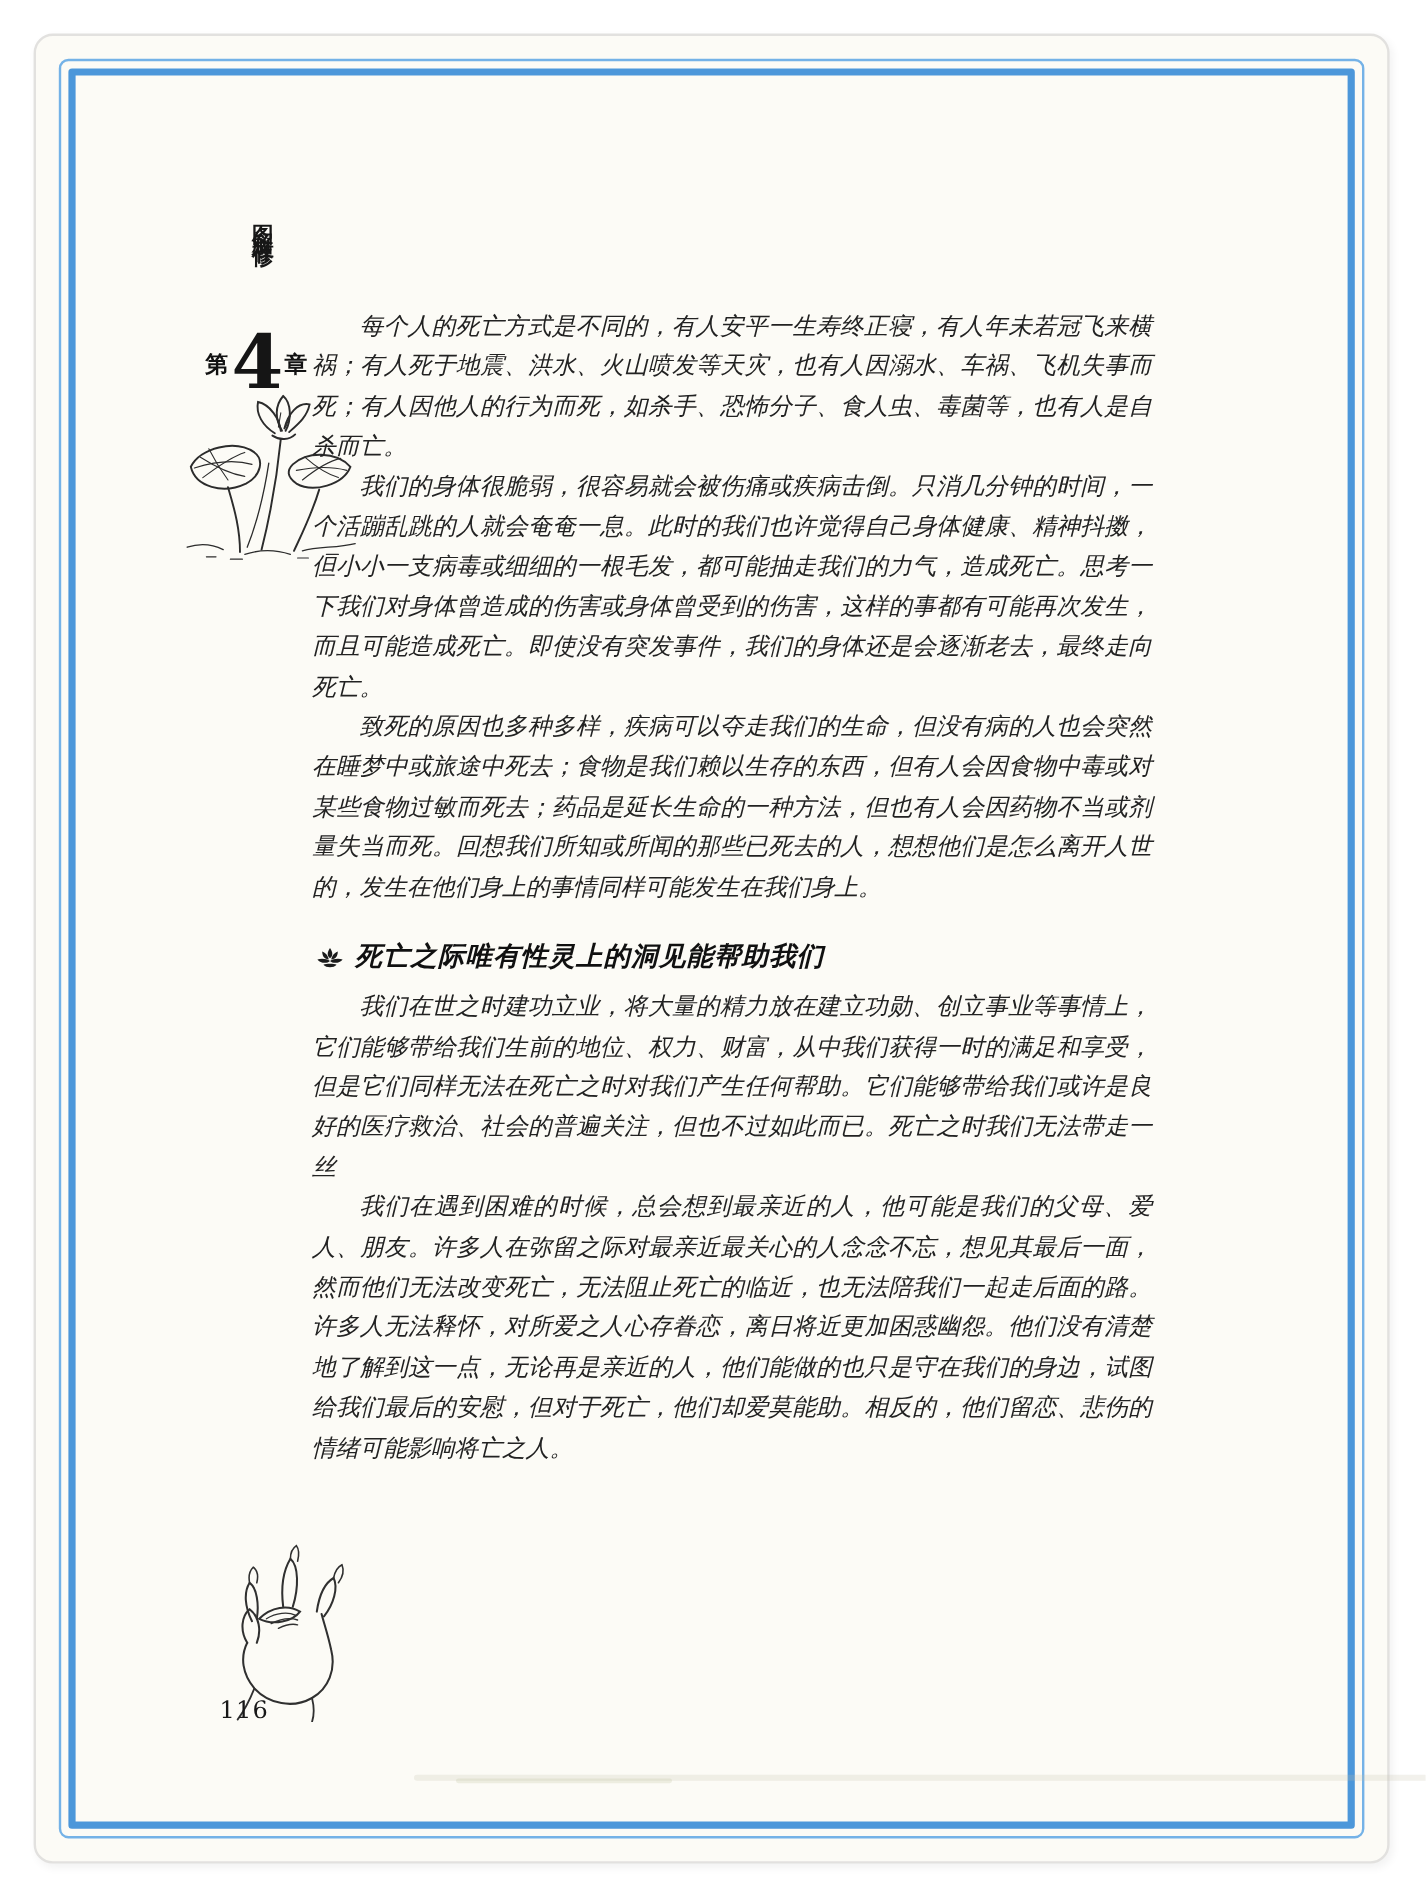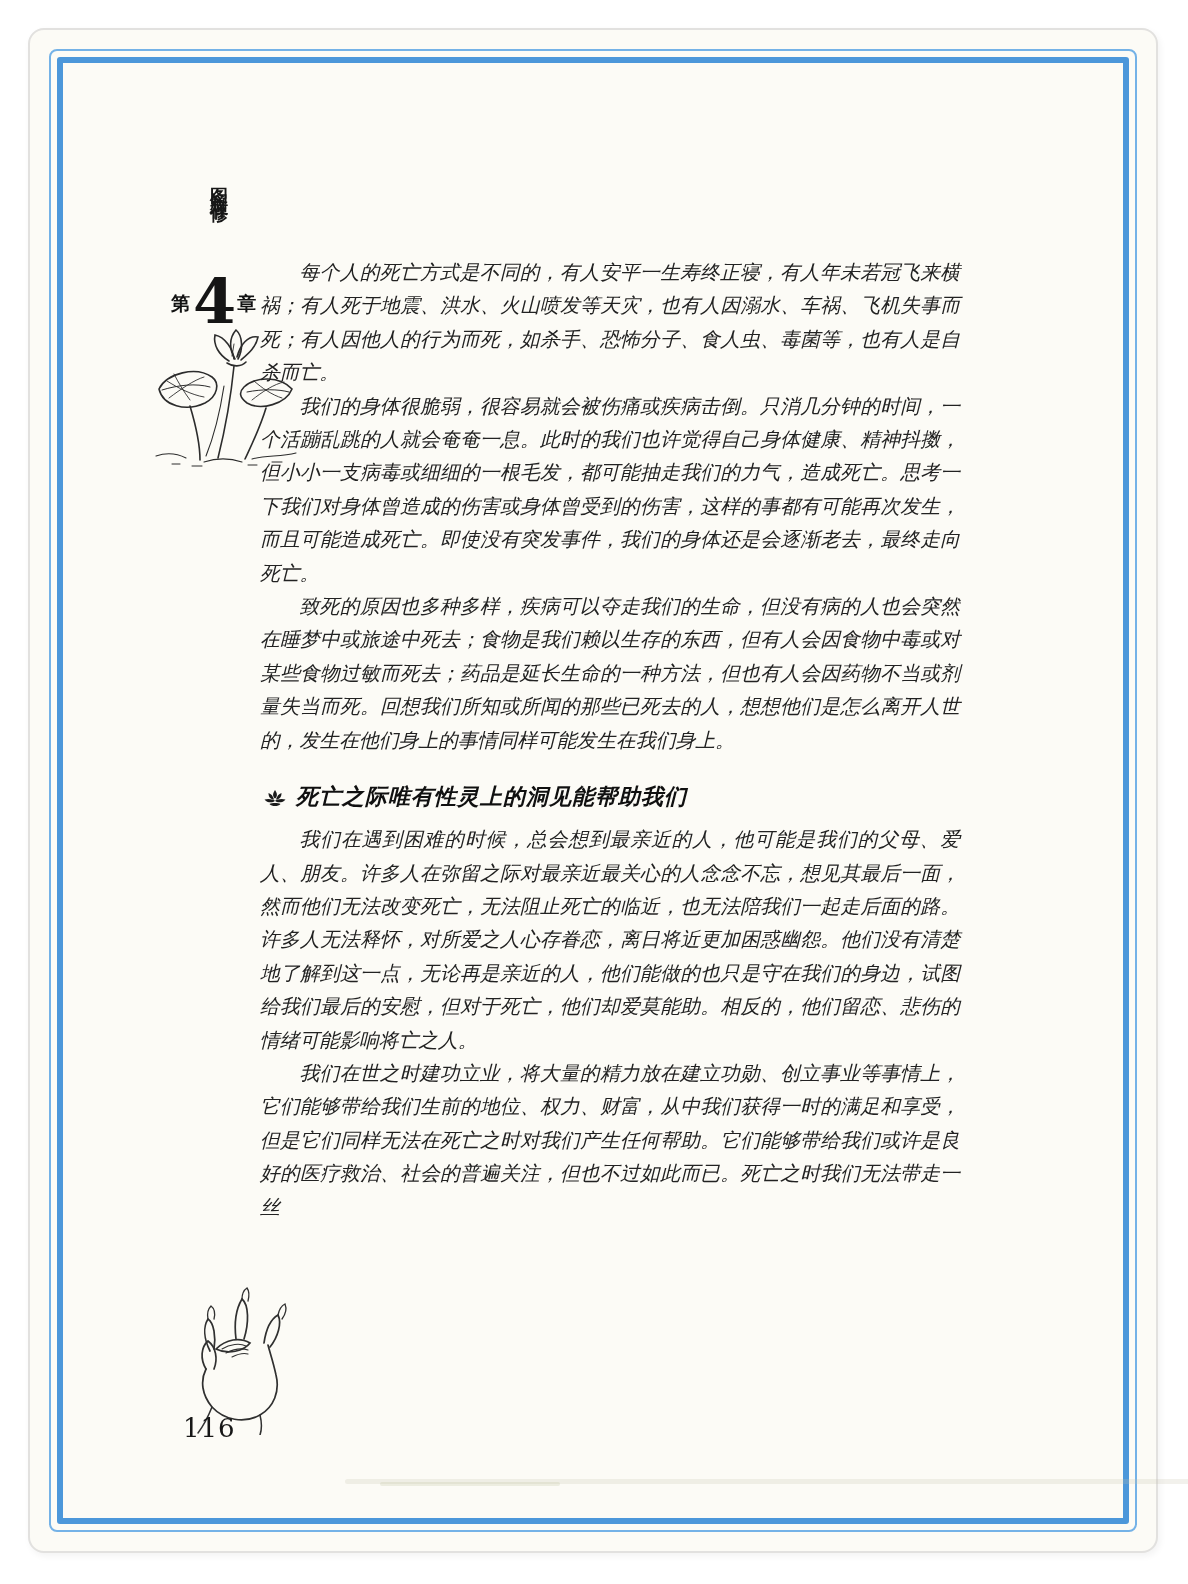--- a/index.html
+++ b/index.html
@@ -47,21 +47,21 @@
   .chapter .chap-num {
     font-family: "DejaVu Serif", serif;
     font-size: 62px; line-height: 50px; font-weight: 700;
     margin: 0 3px 4px 3px; letter-spacing: -2px; color: #151515;
   }
   .lotus-illustration { position: absolute; left: 118px; top: 296px; }
   .hand-illustration { position: absolute; left: 150px; top: 1255px; }
   .page-number {
     position: absolute; left: 153px; top: 1383px;
     font-family: "DejaVu Serif", serif;
-    font-size: 26px; color: #171717; letter-spacing: 1px;
+    font-size: 20px; color: #171717; letter-spacing: 1px;
   }
 
   
   .main {
     position: absolute; left: 260px; top: 256px; width: 700px;
     color: #222222;
     font-style: italic;
   }
   .main p {
     font-size: 19.8px; line-height: 33.4px;
@@ -181,16 +181,16 @@
           <path d="M5.5,4 C5.5,8.2 7.6,10.4 11,10.6 C10,6.8 8.3,5.2 5.5,4 Z"></path>
           <path d="M18.5,4 C18.5,8.2 16.4,10.4 13,10.6 C14,6.8 15.7,5.2 18.5,4 Z"></path>
           <path d="M1.5,10.5 C5,9.3 9.5,9.9 12,11.8 C9.5,14.2 3.8,13.8 1.5,10.5 Z"></path>
           <path d="M22.5,10.5 C19,9.3 14.5,9.9 12,11.8 C14.5,14.2 20.2,13.8 22.5,10.5 Z"></path>
           <path d="M6.5,15 C8.8,13.8 15.2,13.8 17.5,15 C15.2,17.8 8.8,17.8 6.5,15 Z"></path>
         </g>
       </svg>
       <span>死亡之际唯有性灵上的洞见能帮助我们</span>
     </div>
 
+    <p>我们在世之时建功立业，将大量的精力放在建立功勋、创立事业等事情上，它们能够带给我们生前的地位、权力、财富，从中我们获得一时的满足和享受，但是它们同样无法在死亡之时对我们产生任何帮助。它们能够带给我们或许是良好的医疗救治、社会的普遍关注，但也不过如此而已。死亡之时我们无法带走一丝</p>
     <p>我们在遇到困难的时候，总会想到最亲近的人，他可能是我们的父母、爱人、朋友。许多人在弥留之际对最亲近最关心的人念念不忘，想见其最后一面，然而他们无法改变死亡，无法阻止死亡的临近，也无法陪我们一起走后面的路。许多人无法释怀，对所爱之人心存眷恋，离日将近更加困惑幽怨。他们没有清楚地了解到这一点，无论再是亲近的人，他们能做的也只是守在我们的身边，试图给我们最后的安慰，但对于死亡，他们却爱莫能助。相反的，他们留恋、悲伤的情绪可能影响将亡之人。</p>
-    <p>我们在世之时建功立业，将大量的精力放在建立功勋、创立事业等事情上，它们能够带给我们生前的地位、权力、财富，从中我们获得一时的满足和享受，但是它们同样无法在死亡之时对我们产生任何帮助。它们能够带给我们或许是良好的医疗救治、社会的普遍关注，但也不过如此而已。死亡之时我们无法带走一丝</p>
   </div>
 </div>
 
 </body></html>

